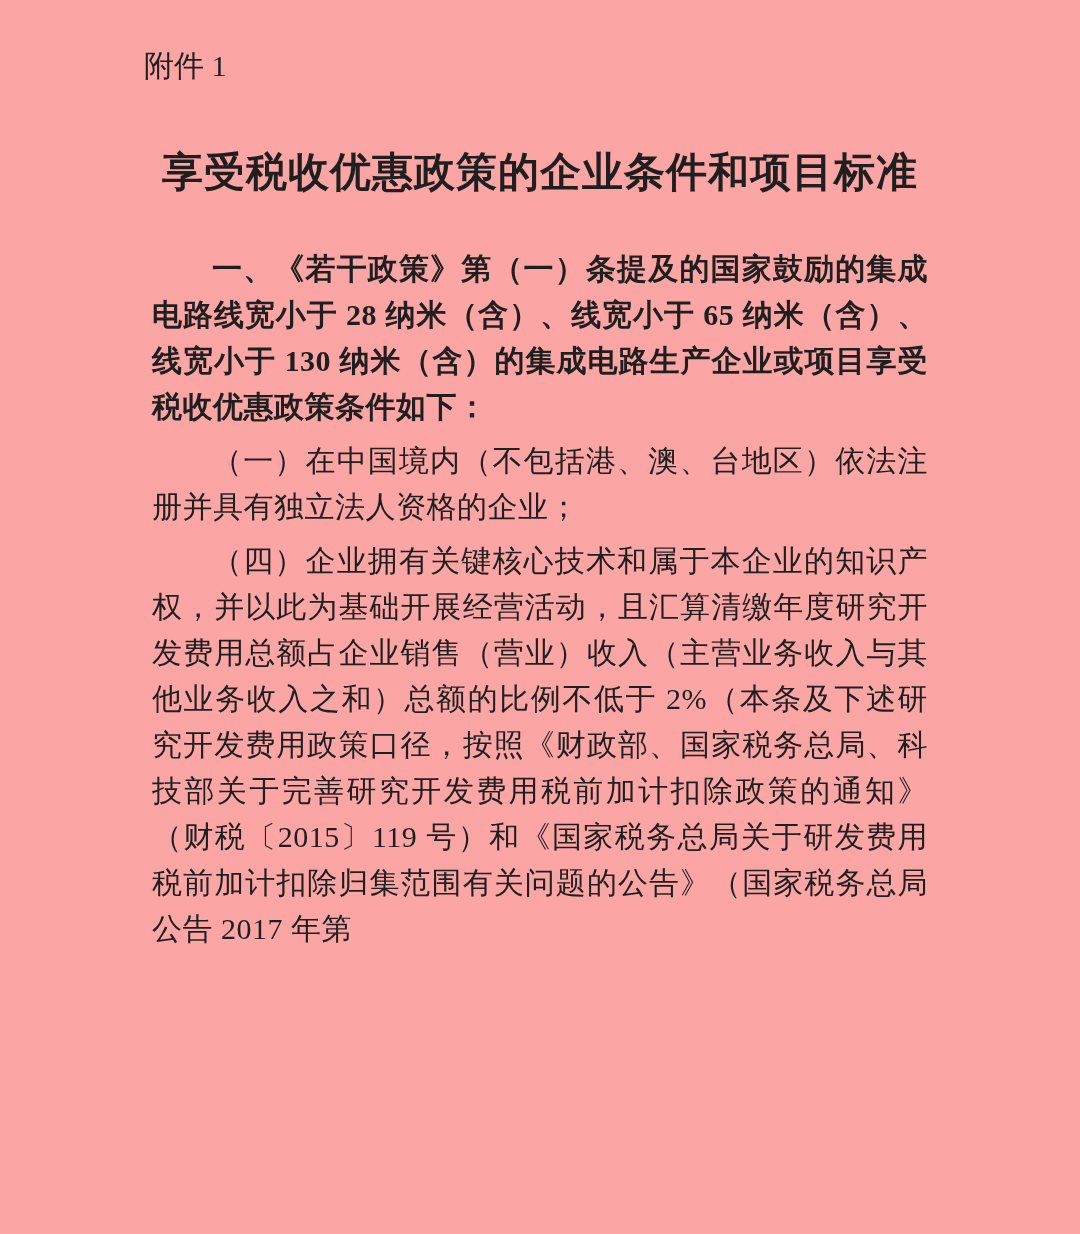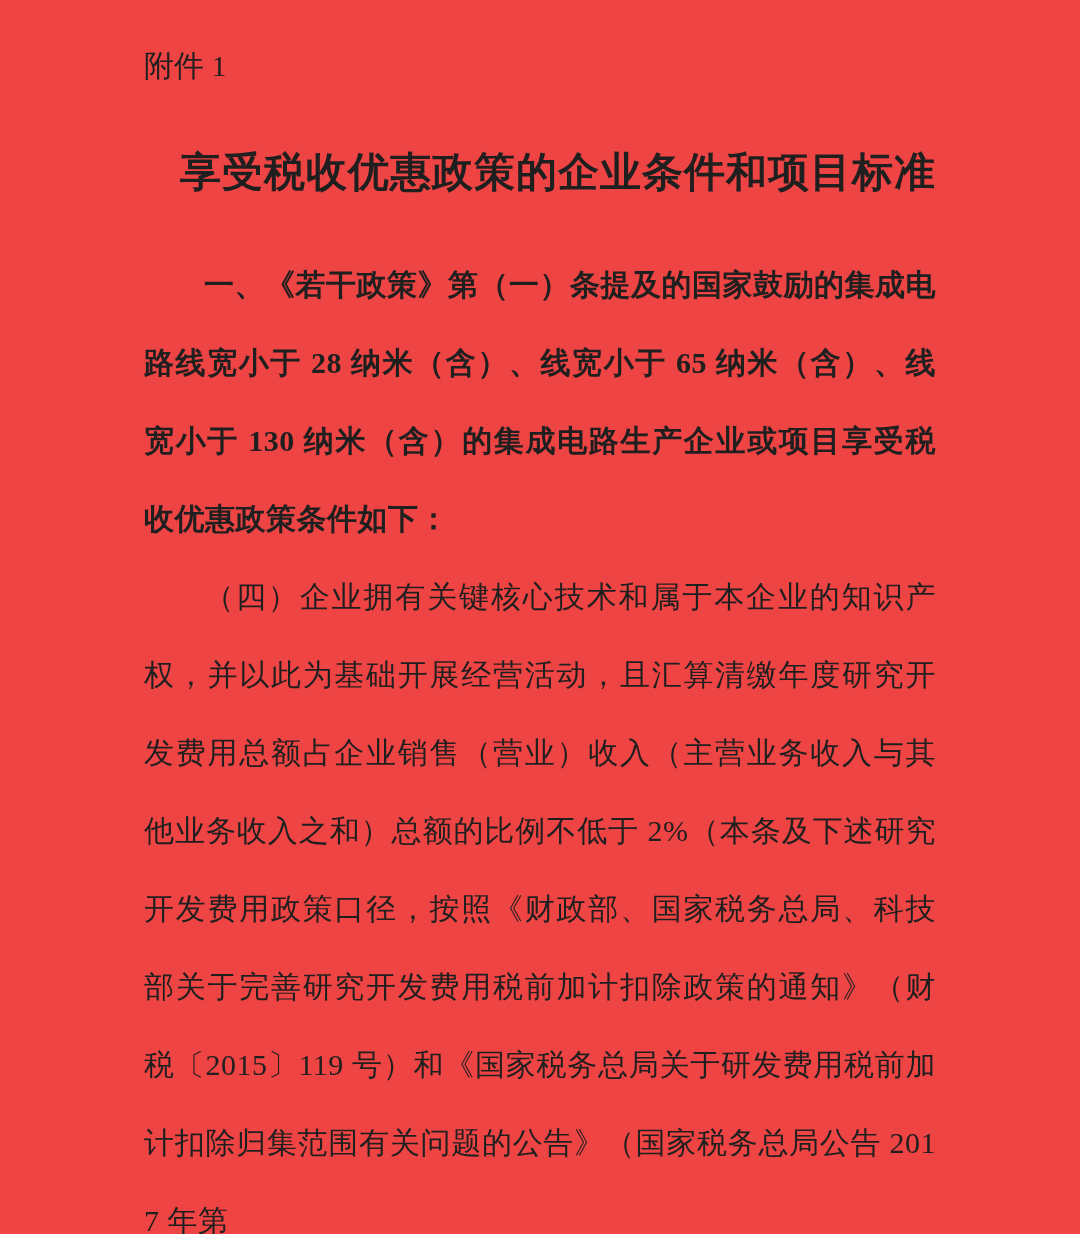--- a/index.html
+++ b/index.html
@@ -5,51 +5,51 @@
   html, body {
     margin: 0;
     padding: 0;
     background: #ffffff;
   }
   .page {
     position: relative;
     width: 1080px;
     height: 1234px;
     margin: 0 auto;
-    background: #ef4444;
+    background: #fca5a5;
     overflow: hidden;
     font-family: "Liberation Serif", "DejaVu Serif", serif;
     color: #1f1f1f;
   }
   .content {
     width: 792px;
     margin: 0 auto;
   }
   .attachment-label {
     padding-top: 46px;
     font-size: 30px;
     line-height: 40px;
     text-align: left;
     font-weight: normal;
   }
   .doc-title {
     margin-top: 58px;
     font-size: 41px;
     line-height: 56px;
     font-weight: bold;
-    text-align: right;
+    text-align: center;
     letter-spacing: 1px;
   }
   .doc-body {
     margin-top: 46px;
   }
   .para {
-    margin: 0;
+    margin: 8px;
     font-size: 30px;
-    line-height: 78px;
+    line-height: 46px;
     text-indent: 2em;
     text-align: justify;
     text-justify: inter-ideograph;
     letter-spacing: 0.5px;
     word-break: break-all;
   }
   .para.bold {
     font-weight: bold;
   }
 </style>
@@ -58,17 +58,18 @@
 
 <div class="page">
   <div class="content">
 
     <div class="attachment-label">附件 1</div>
 
     <h1 class="doc-title">享受税收优惠政策的企业条件和项目标准</h1>
 
     <div class="doc-body">
       <p class="para bold">一、《若干政策》第（一）条提及的国家鼓励的集成电路线宽小于 28 纳米（含）、线宽小于 65 纳米（含）、线宽小于 130 纳米（含）的集成电路生产企业或项目享受税收优惠政策条件如下：</p>
+      <p class="para">（一）在中国境内（不包括港、澳、台地区）依法注册并具有独立法人资格的企业；</p>
       <p class="para">（四）企业拥有关键核心技术和属于本企业的知识产权，并以此为基础开展经营活动，且汇算清缴年度研究开发费用总额占企业销售（营业）收入（主营业务收入与其他业务收入之和）总额的比例不低于 2%（本条及下述研究开发费用政策口径，按照《财政部、国家税务总局、科技部关于完善研究开发费用税前加计扣除政策的通知》（财税〔2015〕119 号）和《国家税务总局关于研发费用税前加计扣除归集范围有关问题的公告》（国家税务总局公告 2017 年第</p>
     </div>
 
   </div>
 </div>
 
 </body></html>

